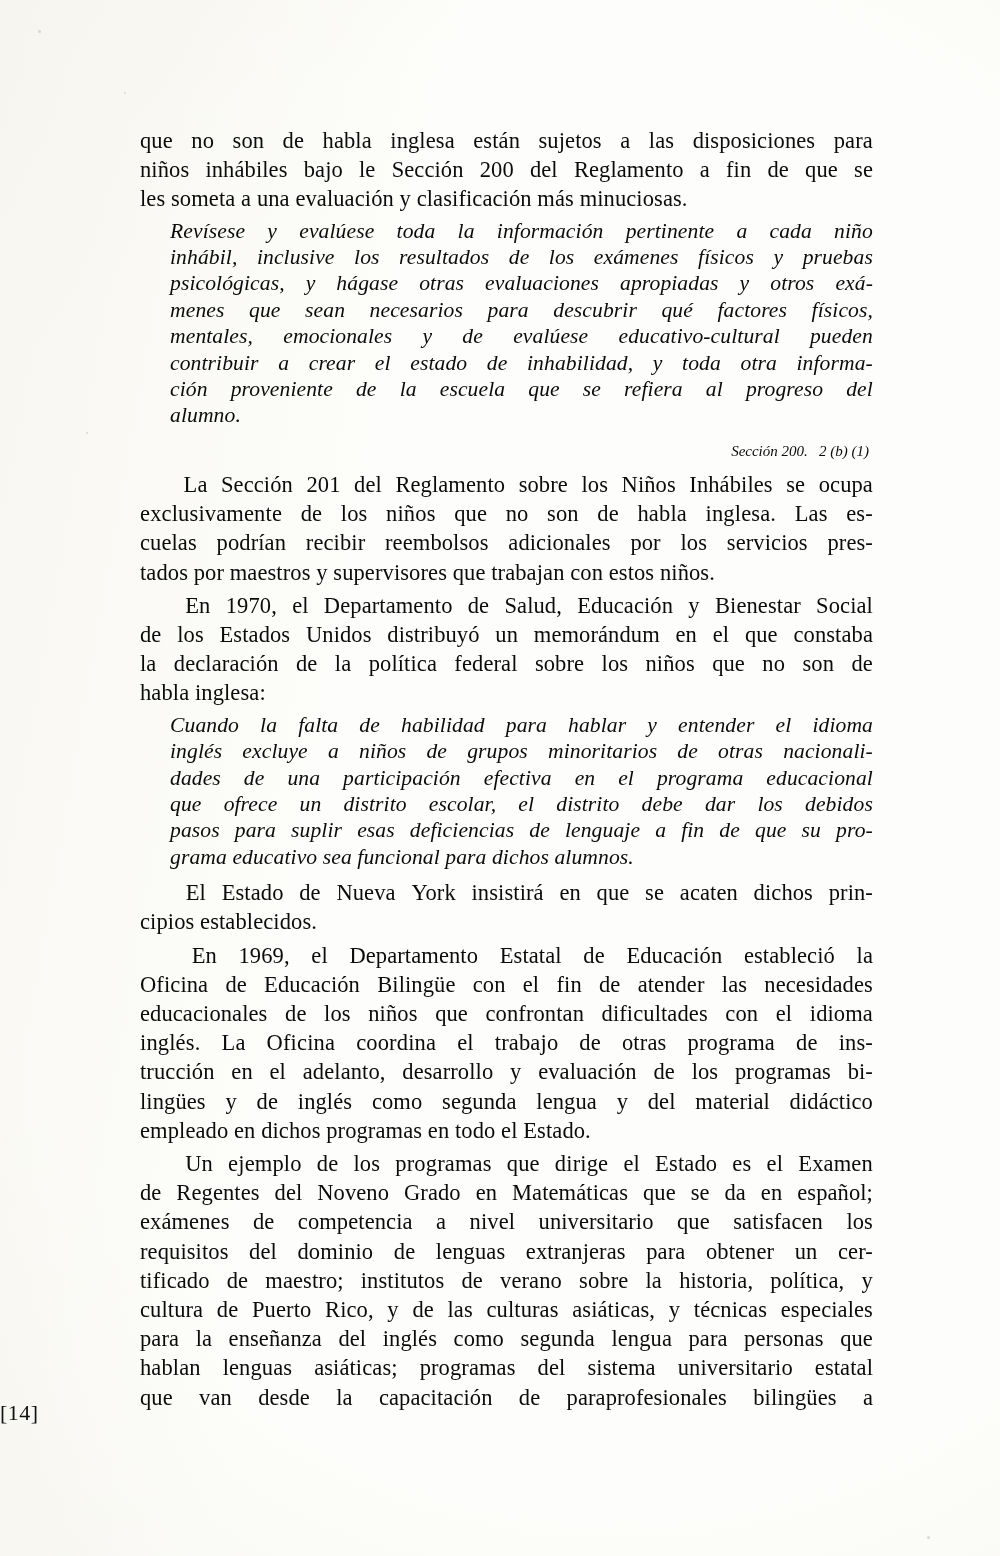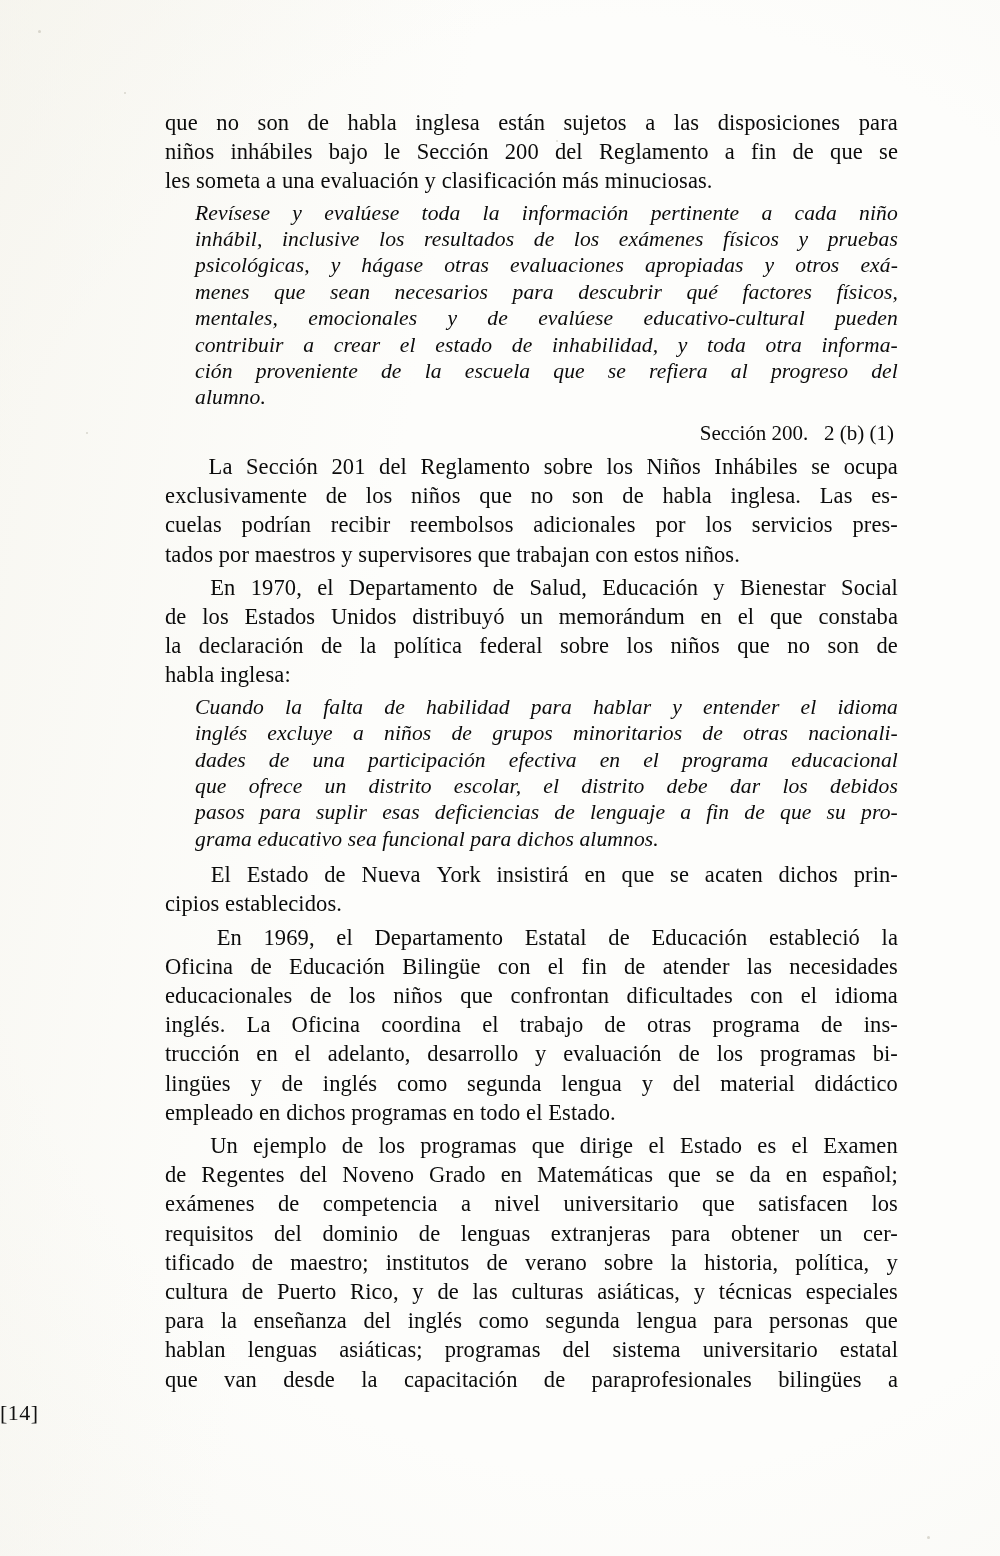--- a/index.html
+++ b/index.html
@@ -23,23 +23,22 @@
     pointer-events: none;
     background:
       linear-gradient(100deg, rgba(243,241,232,0.55) 0%, rgba(255,255,255,0) 38%),
       radial-gradient(ellipse 120% 85% at 62% 48%, rgba(255,255,255,0) 55%, rgba(236,234,224,0.45) 100%);
   }
   .speck { position:absolute; background:#b9b5a8; border-radius:50%; opacity:.5; }
 
   .content {
     position: absolute;
     left: 140px;
-    top: 108px;
+    top: 126px;
     width: 733px;
-    margin-left: 25px;
   }
 
   
   .para { margin: 0 0 0 0; }
   .line {
     display: flex;
     font-size: 22.5px;
     line-height: 29.2px;
     white-space: pre;
     letter-spacing: 0.1px;
@@ -61,24 +60,25 @@
     font-style: italic;
   }
   .quote .line {
     font-size: 21.6px;
     line-height: 26.4px;
   }
 
   .cite-line {
     display: flex;
     justify-content: flex-end;
-    font-size: 21px;
+    font-size: 15px;
     line-height: 29.2px;
     padding-right: 4px;
     white-space: pre;
+    font-style: italic;
   }
 
   .gap-sm { height: 4px; }
   .gap-md { height: 8px; }
 
   .folio {
     position: absolute;
     left: 0;
     right: 0;
     top: 1400px;

